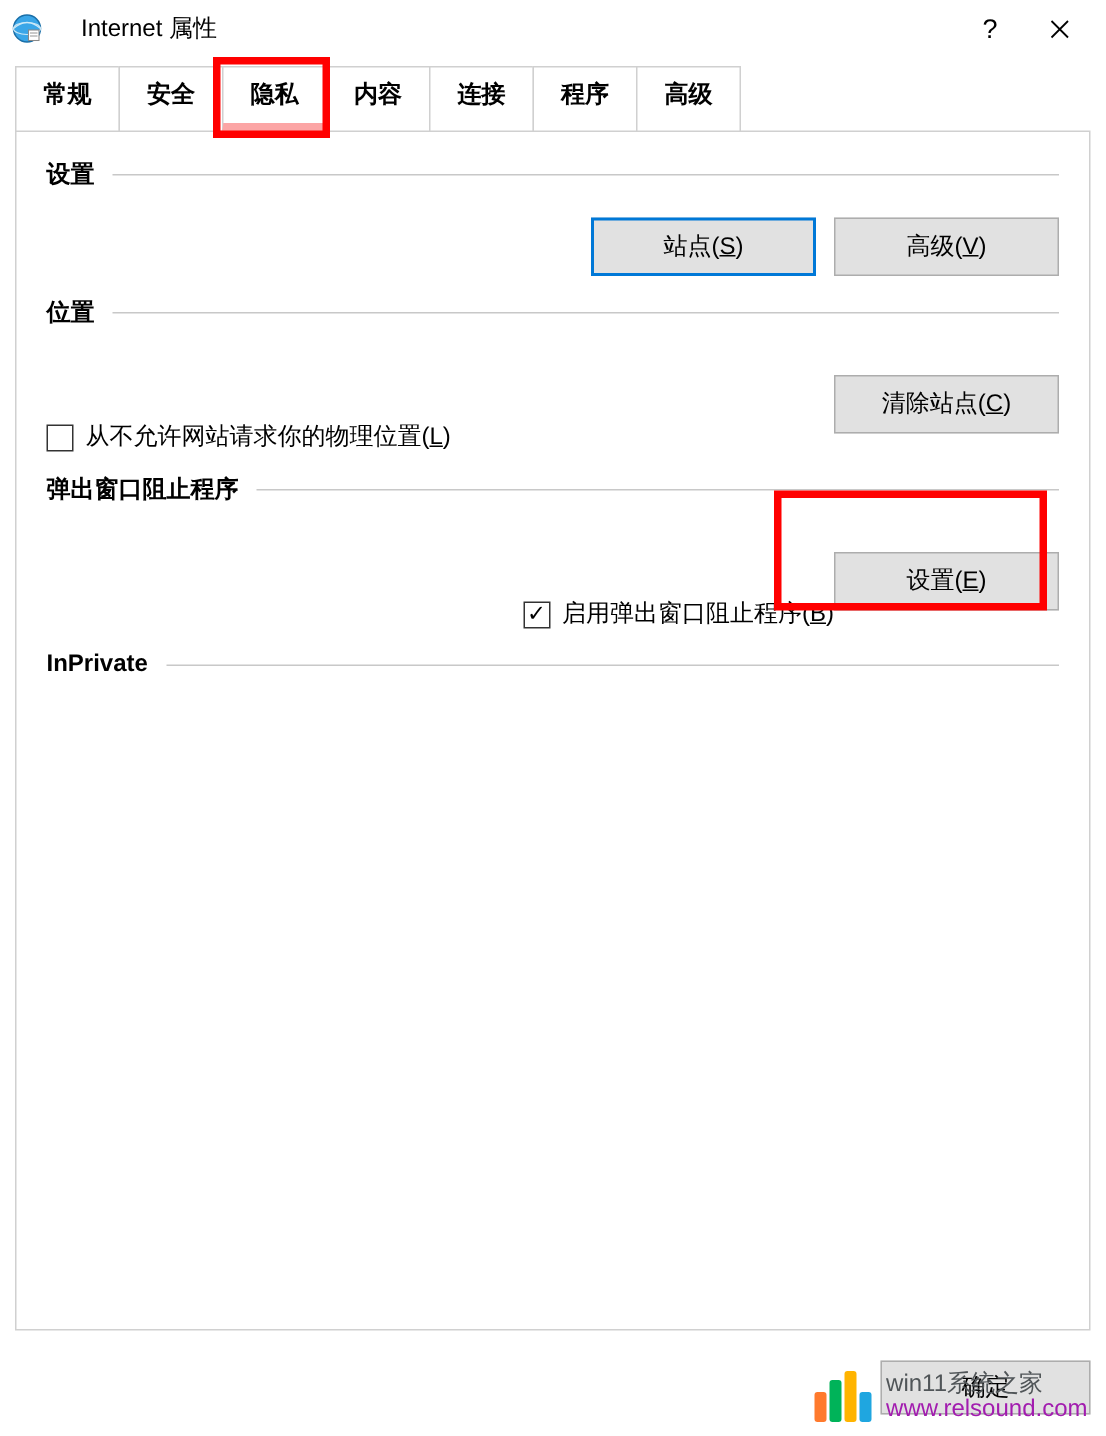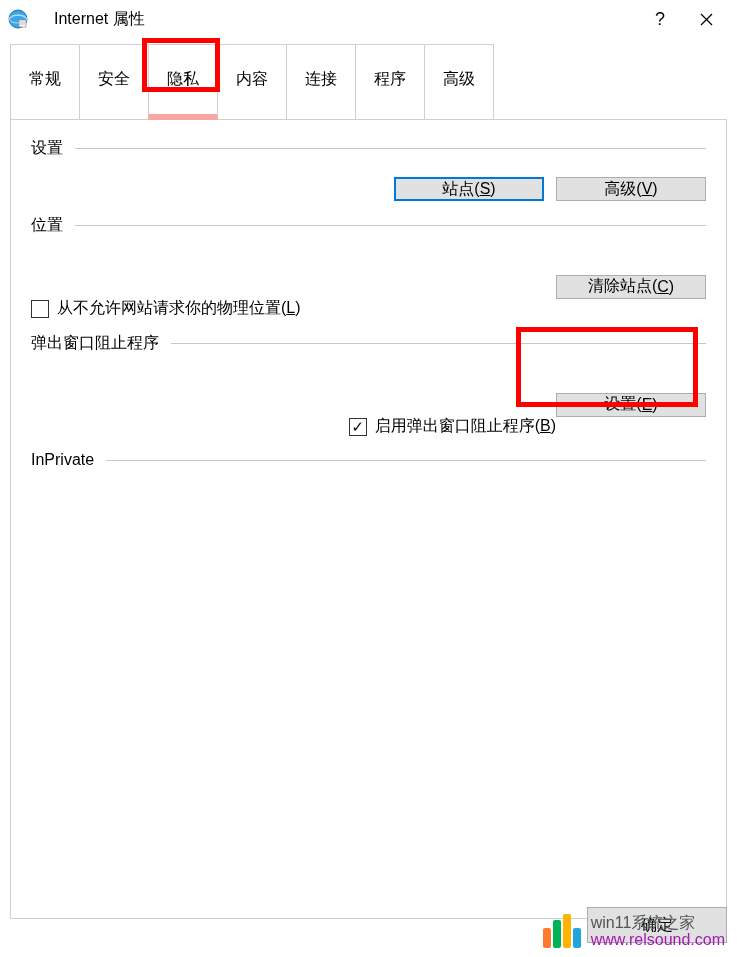--- a/index.html
+++ b/index.html
@@ -63,28 +63,29 @@
     }
     .dialog-body {
       padding: 0 10px;
     }
     .tabs {
       display: flex;
       position: relative;
       margin-top: 6px;
     }
     .tab {
-      padding: 24px 18px;
+      padding: 8px 18px;
       border: 1px solid #d0d0d0;
       border-bottom: none;
       background: #fff;
       font-size: 16px;
       cursor: pointer;
       position: relative;
       margin-right: -1px;
+      font-weight: bold;
     }
     .tab.active {
       border-bottom: 6px solid #fca5a5;
       z-index: 3;
     }
     .tab-highlight-privacy {
       position: absolute;
       border: 5px solid #ff0000;
       left: 142px;
       top: 38px;
@@ -105,36 +106,37 @@
     }
     .section-header {
       display: flex;
       align-items: center;
       margin-bottom: 18px;
     }
     .section-title {
       font-size: 16px;
       color: #000;
       white-space: nowrap;
+      font-weight: bold;
     }
     .section-line {
       flex: 1;
       height: 1px;
       background: #c8c8c8;
       margin-left: 12px;
     }
     .button-row {
       display: flex;
       justify-content: flex-end;
       gap: 12px;
       margin-bottom: 8px;
     }
     .btn {
       min-width: 150px;
-      height: 24px;
+      height: 39px;
       border: 1px solid #adadad;
       background: #e1e1e1;
       font-size: 16px;
       font-family: inherit;
       cursor: pointer;
       display: flex;
       align-items: center;
       justify-content: center;
       padding: 0 14px;
     }

